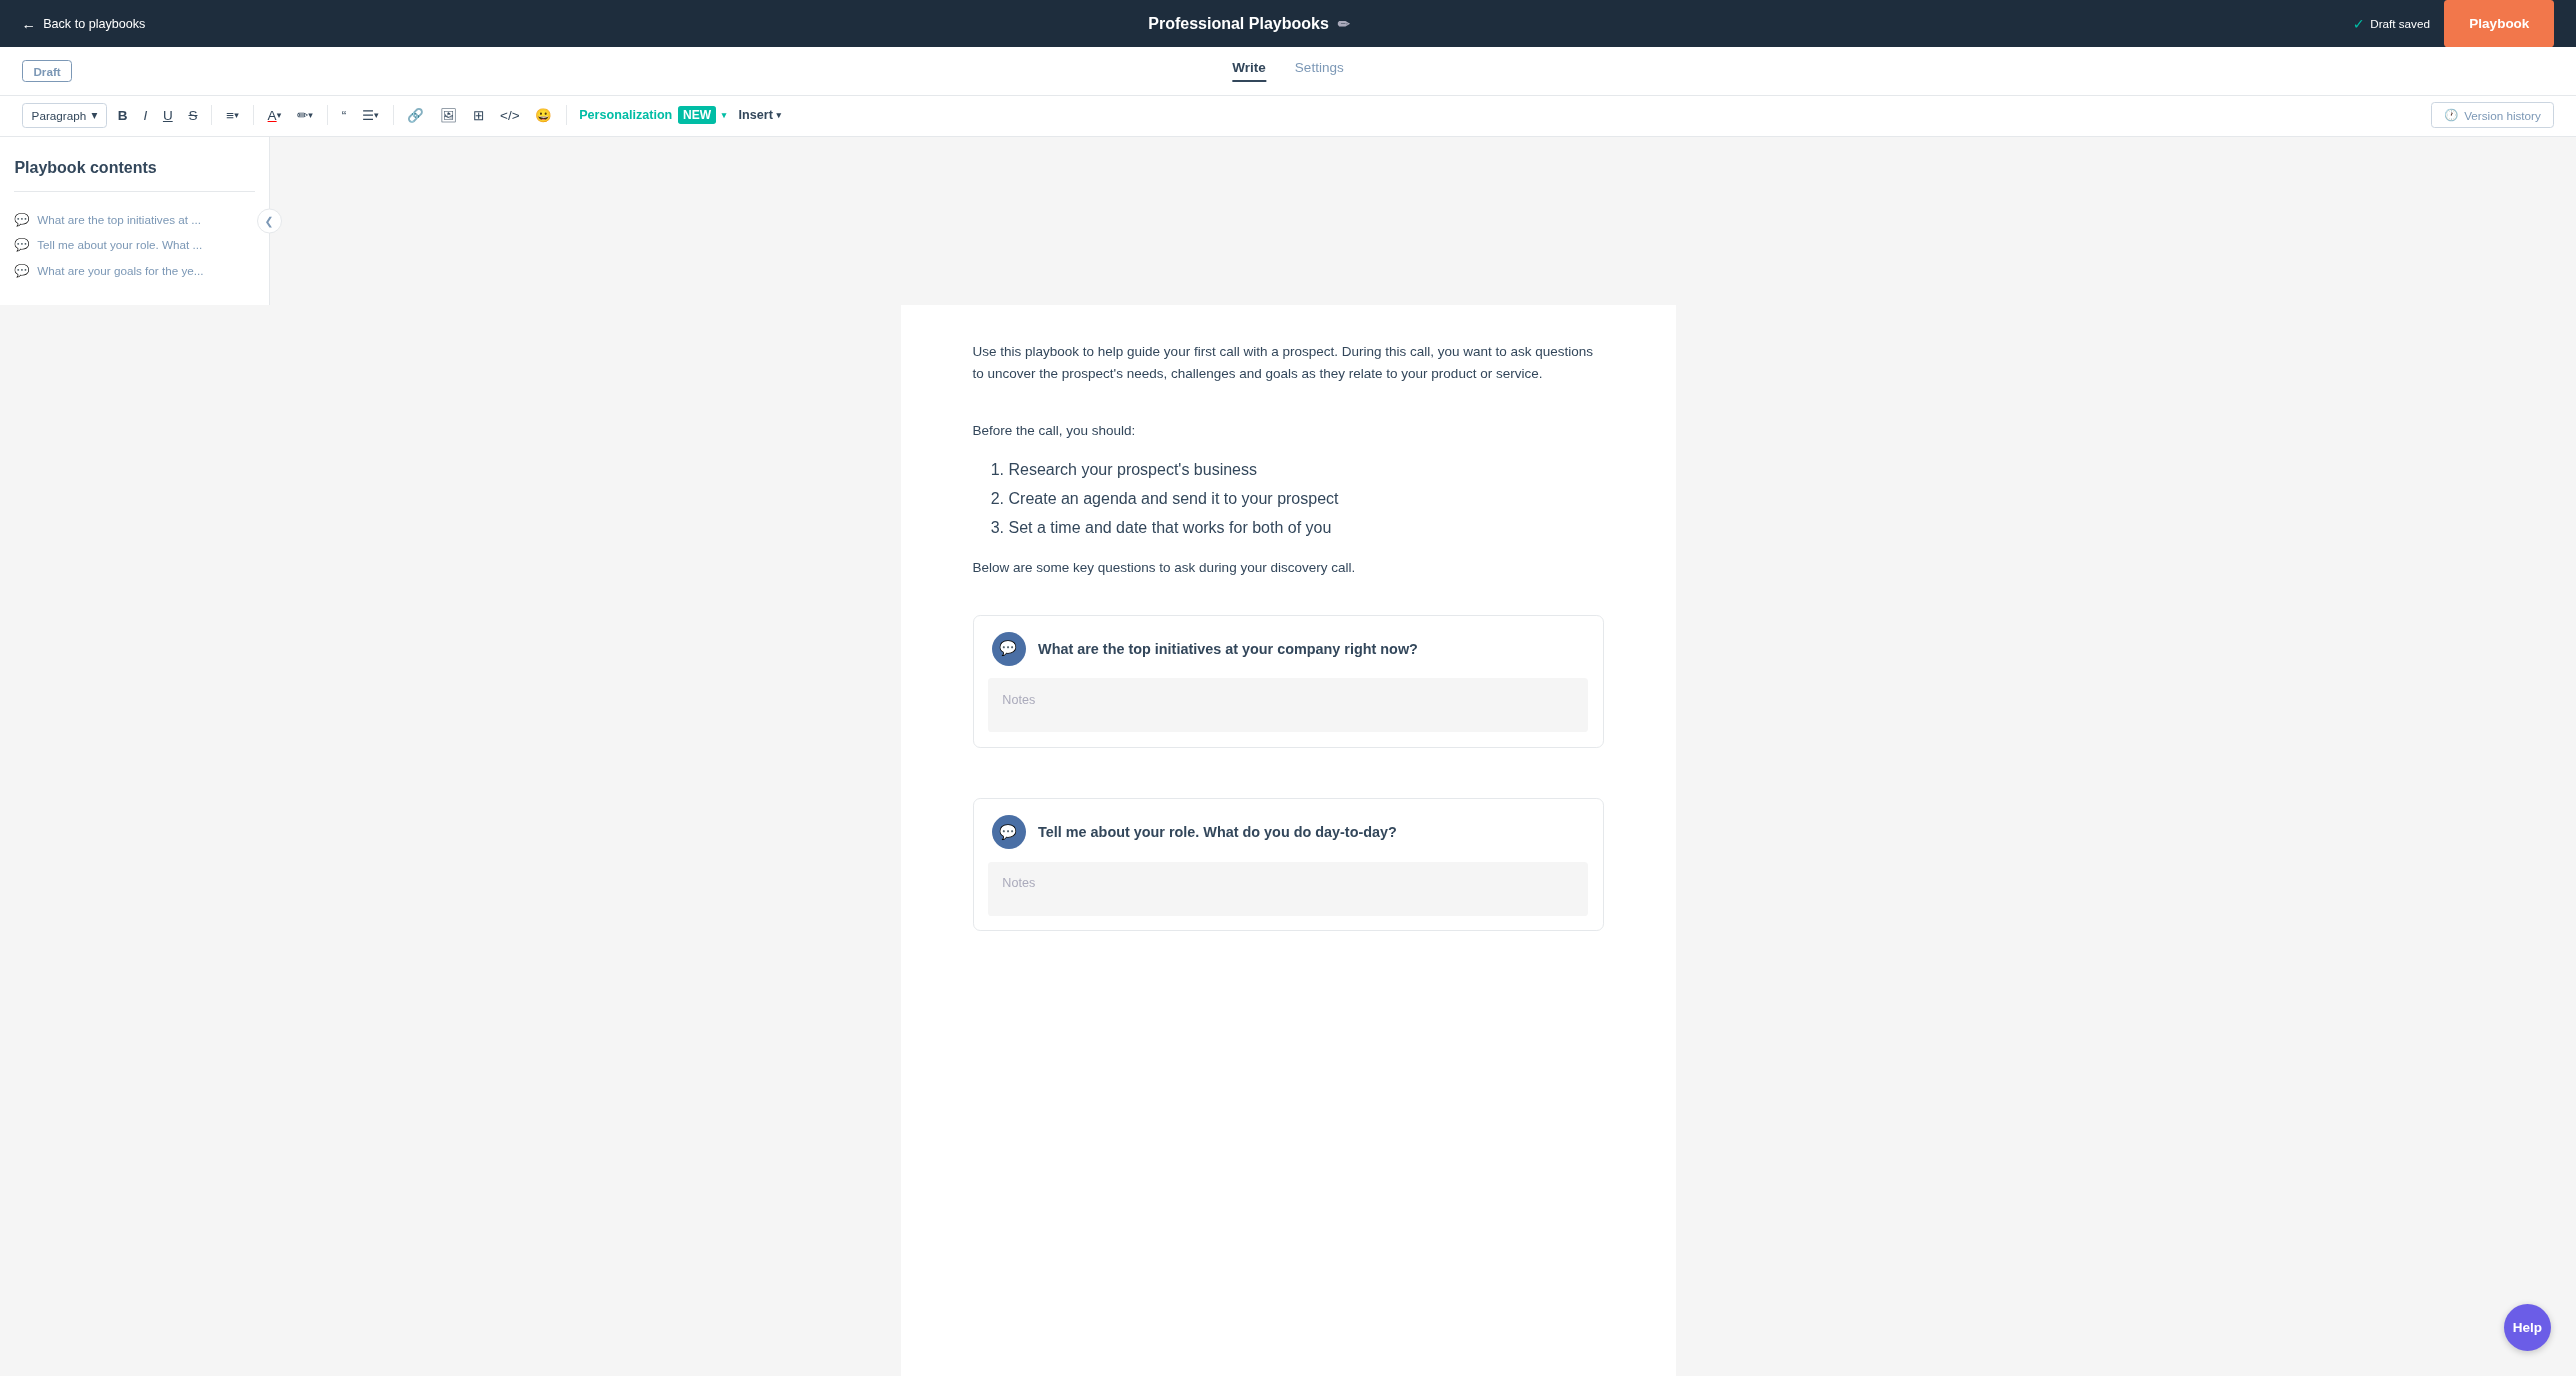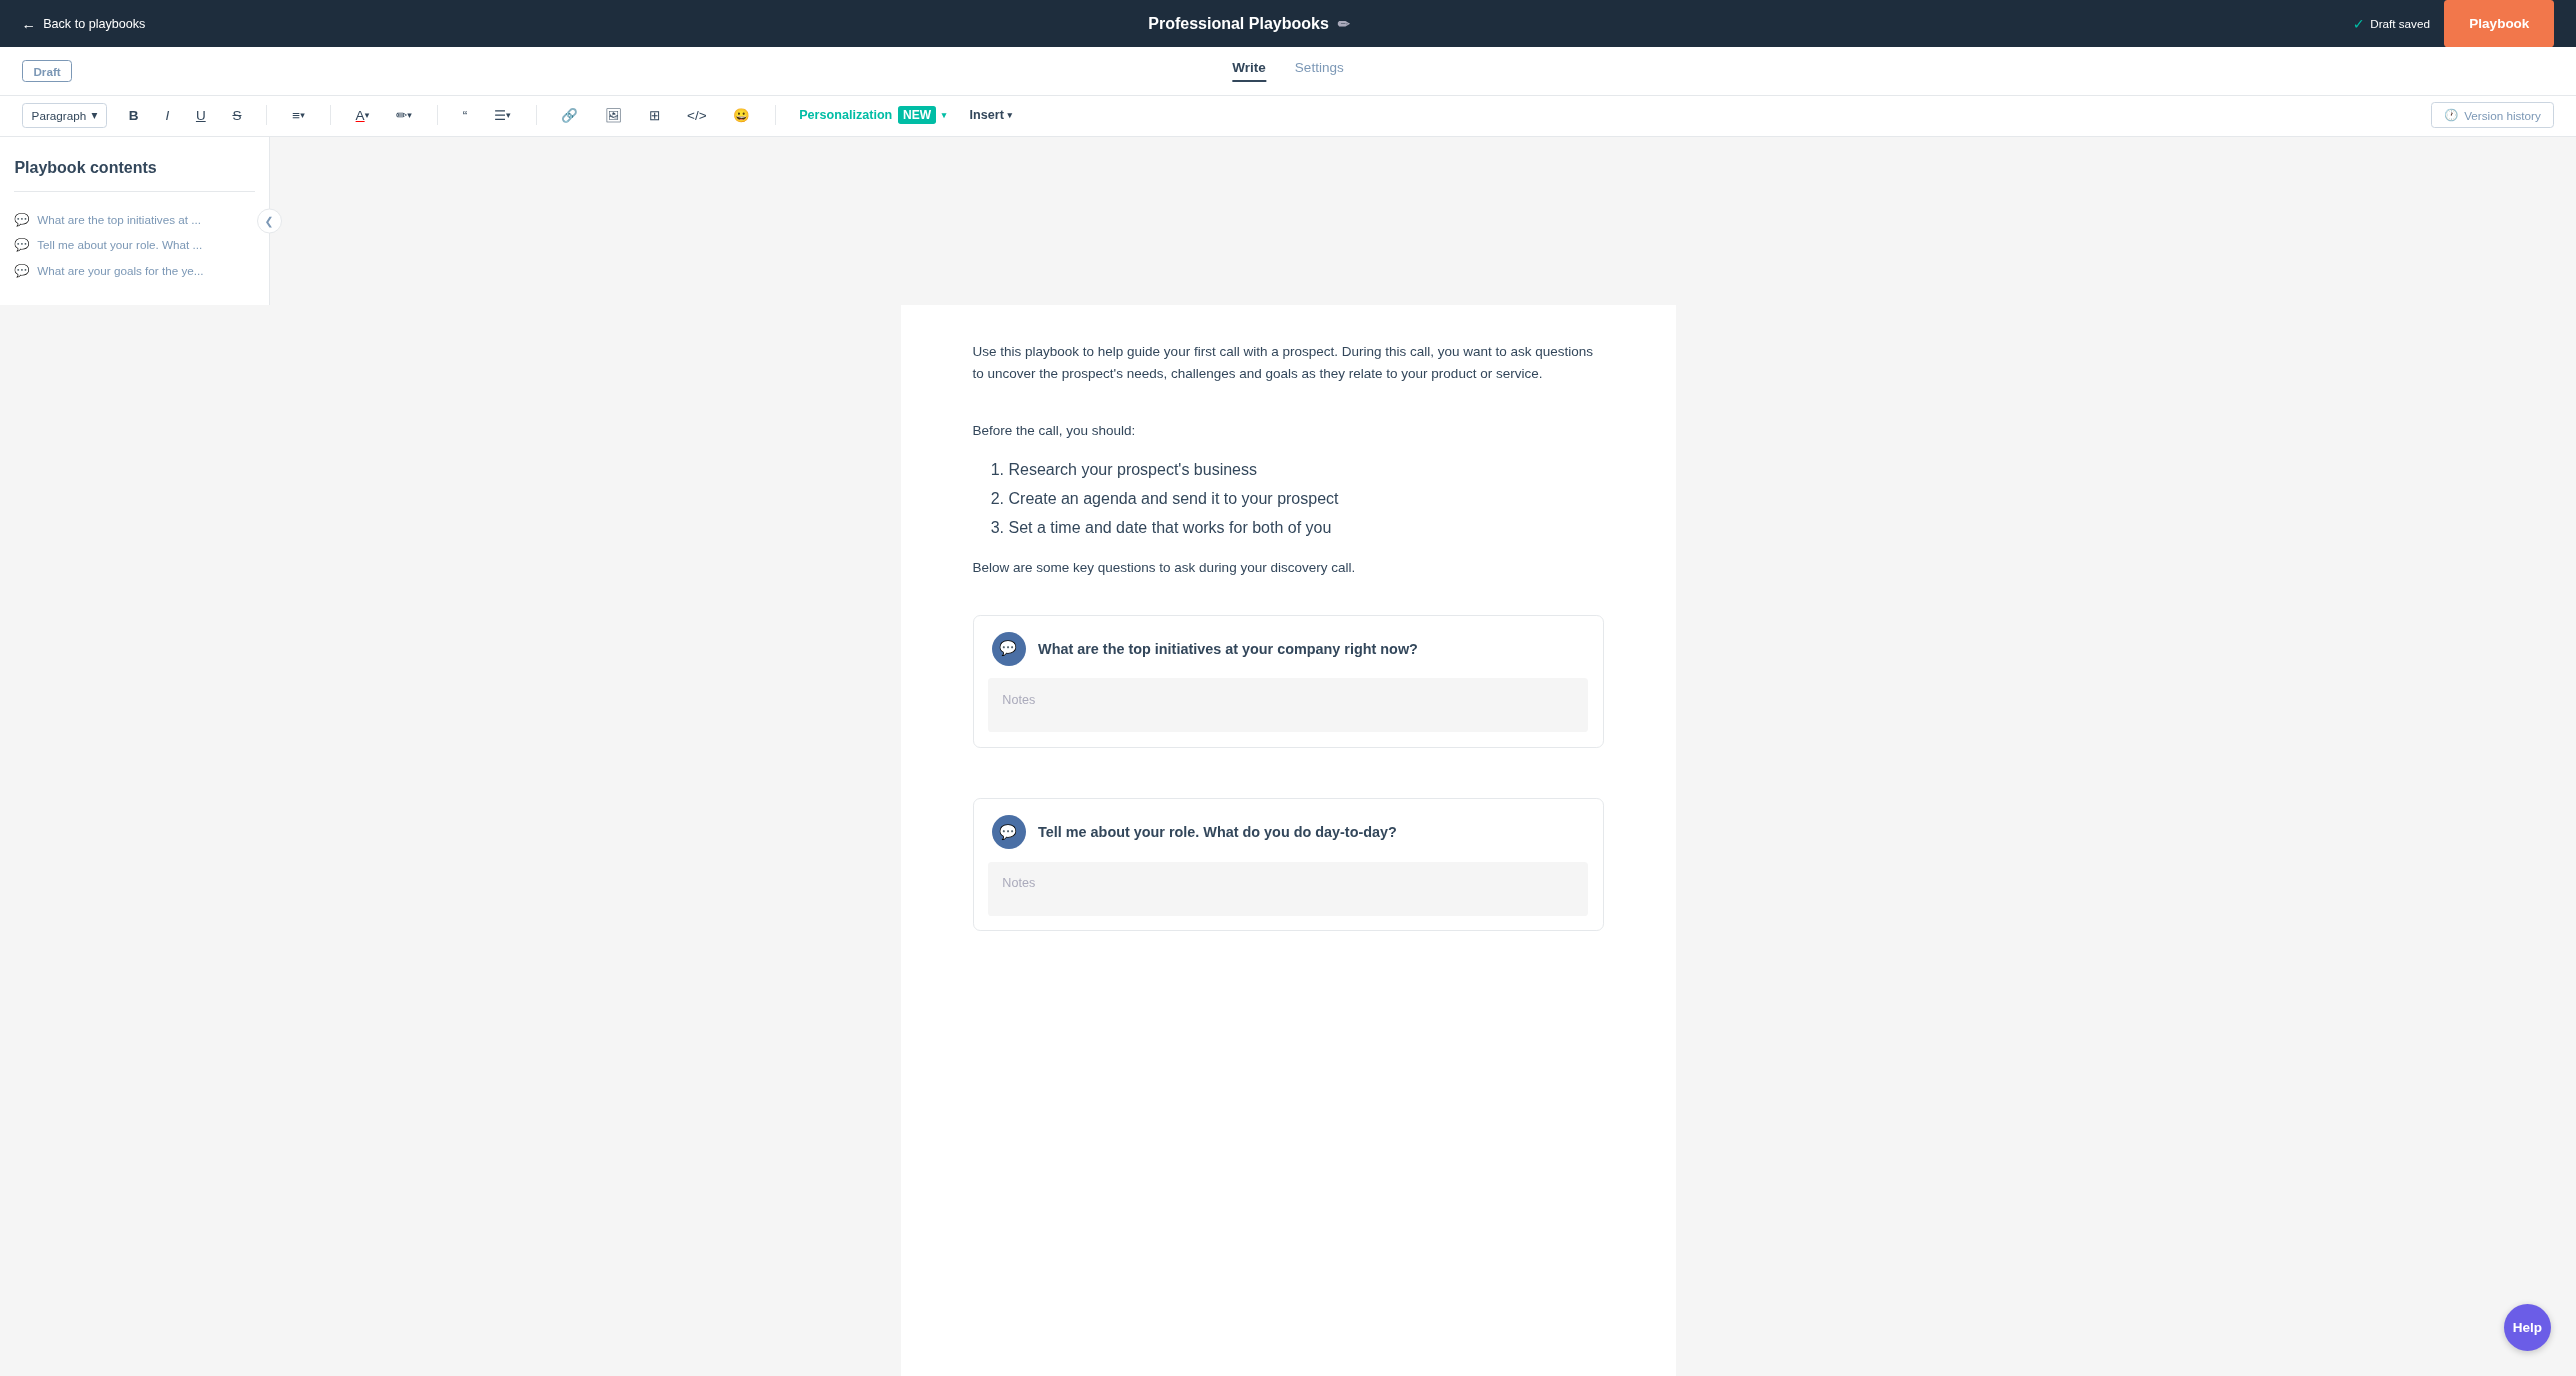--- a/index.html
+++ b/index.html
@@ -75,21 +75,21 @@
 
     
     .toolbar {
       background: #fff;
       height: 43px;
       display: flex;
       align-items: center;
       padding: 0 21.6px;
       border-bottom: 0.9px solid #e5e8eb;
       position: fixed; top: 94px; left: 0; right: 0; z-index: 98;
-      gap: 16px;
+      gap: 5px;
     }
     .toolbar-select {
       border: 0.9px solid #cbd5e0;
       border-radius: 3.6px;
       padding: 4.5px 9px;
       font-size: 11.7px;
       color: #33475b;
       background: #fff;
       cursor: pointer;
       display: flex; align-items: center; gap: 5.4px;

